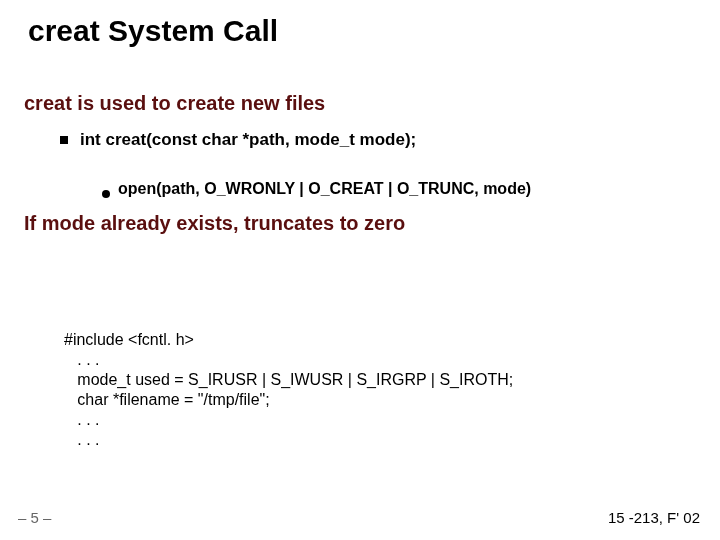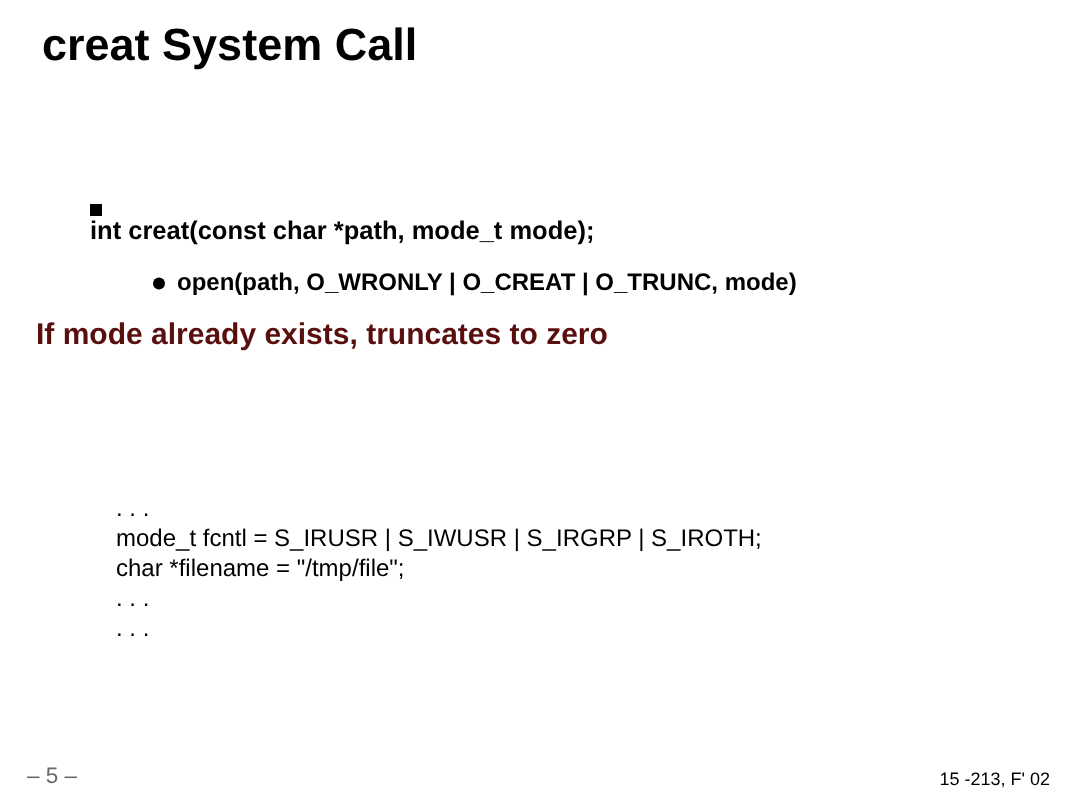--- a/index.html
+++ b/index.html
@@ -87,48 +87,50 @@
     position: absolute;
     left: 18px;
     bottom: 14px;
     font-size: 15px;
     color: #676767;
   }
   .course {
     position: absolute;
     right: 20px;
     bottom: 14px;
-    font-size: 12px;
+    font-size: 15px;
     color: #000;
   }
 </style>
 </head>
 <body>
 
 <div class="slide">
 
   <div class="title">creat System Call</div>
 
+  <div class="sub1" style="top:92px;">creat is used to create new files</div>
 
-  <div class="b1-row" style="top:130px;flex-direction:column;">
+  <div class="b1-row" style="top:130px;">
     <div class="sq"></div>
     <div class="b1-text">int creat(const char *path, mode_t mode);</div>
   </div>
 
 
-  <div class="b2-row" style="top:180px;">
+  <div class="b2-row" style="top:180px;align-items:flex-end;">
     <div class="dot"></div>
     <div class="b2-text">open(path, O_WRONLY | O_CREAT | O_TRUNC, mode)</div>
   </div>
 
   <div class="sub1" style="top:212px;">If mode already exists, truncates to zero</div>
 
   <div class="codeblock">
+    <div class="codeline">#include &lt;fcntl. h&gt;</div>
     <div class="codeline">   . . .</div>
-    <div class="codeline">   mode_t fcntl = S_IRUSR | S_IWUSR | S_IRGRP | S_IROTH;</div>
+    <div class="codeline">   mode_t used = S_IRUSR | S_IWUSR | S_IRGRP | S_IROTH;</div>
     <div class="codeline">   char *filename = "/tmp/file";</div>
     <div class="codeline">   . . .</div>
     <div class="codeline">   . . .</div>
   </div>
 
   <div class="page-num">– 5 –</div>
   <div class="course">15 -213, F' 02</div>
 
 </div>
 

